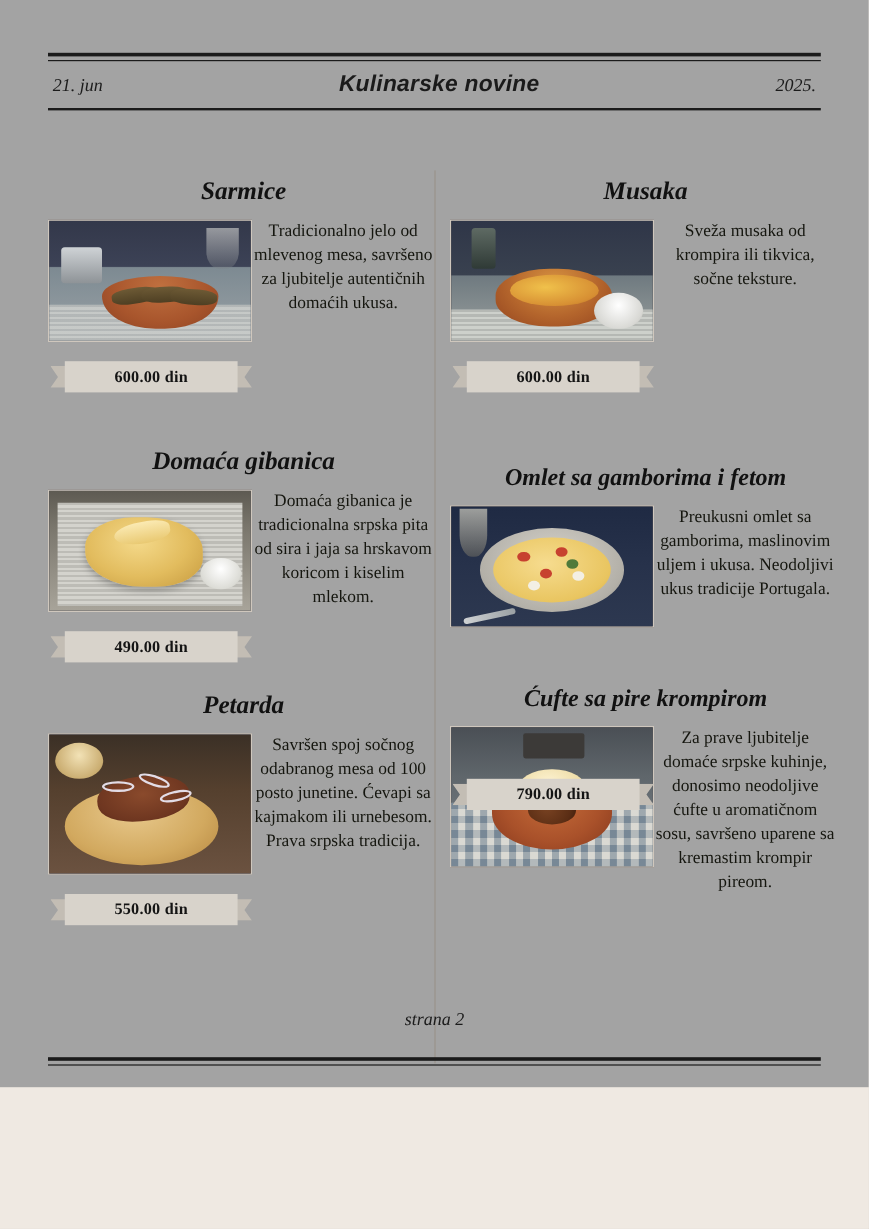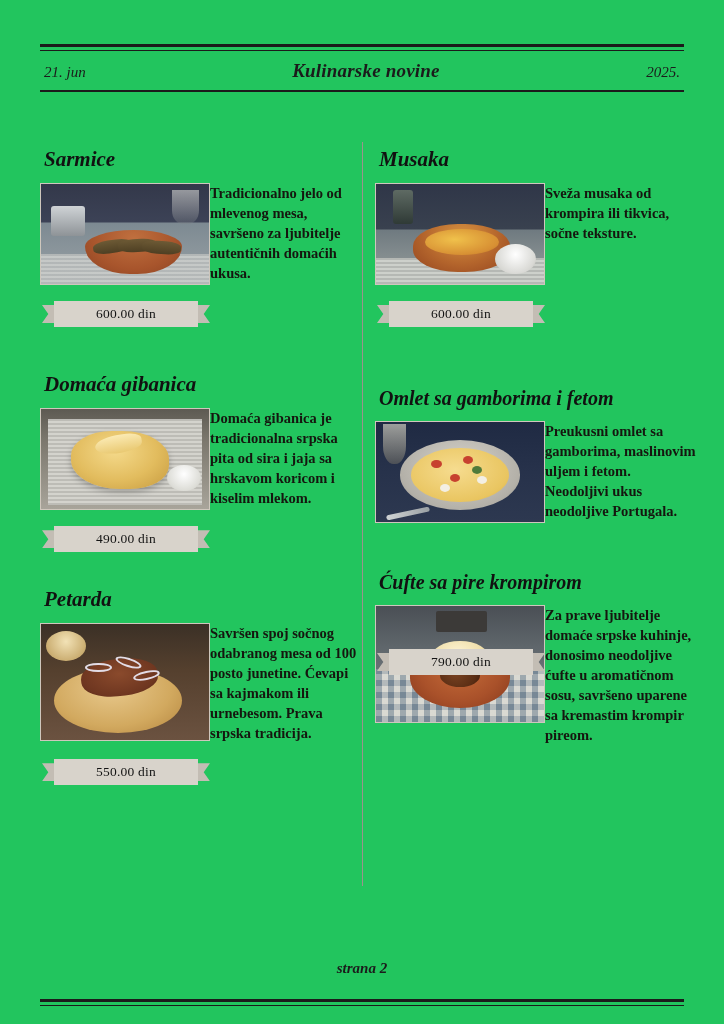--- a/index.html
+++ b/index.html
@@ -4,22 +4,22 @@
 <style>
   * { box-sizing: border-box; }
   html, body {
     margin: 0; padding: 0;
     width: 724px; height: 1024px;
     background: #efe9e2;
     font-family: "Liberation Serif", serif;
   }
   .page {
     position: relative;
-    width: 724px; height: 1024px;
-    background: #22c55e;
+    width: 724px; height: 906px;
+    background: #a3a3a3;
     overflow: hidden;
   }
 
   
   .masthead {
     position: absolute;
     left: 40px; right: 40px; top: 44px;
   }
   .rule-thick {
     height: 3px; background: #1b1b1b; width: 100%;
@@ -34,21 +34,21 @@
     padding: 9px 4px 8px 4px;
   }
   .masthead-date, .masthead-year {
     font-family: "Liberation Serif", serif;
     font-style: italic;
     font-size: 15px;
     color: #1b1b1b;
     white-space: nowrap;
   }
   .masthead-title {
-    font-family: Liberation Serif, serif;
+    font-family: Liberation Sans, sans-serif;
     font-style: italic;
     font-weight: bold;
     font-size: 19px;
     color: #1b1b1b;
     letter-spacing: 0.2px;
     text-align: center;
     flex: 1;
   }
   .masthead-bottom { height: 2px; background: #1b1b1b; width: 100%; }
 
@@ -63,38 +63,37 @@
   }
 
   
   .col {
     position: absolute;
     width: 322px;
   }
   .col-left { left: 40px; }
   .col-right { left: 375px; }
 
-  .article { position: relative; margin-bottom: 0; }
+  .article { position: relative; margin-bottom: 0; text-align: center; }
 
   .art-title {
     font-family: "Liberation Serif", serif;
     font-weight: bold;
     font-style: italic;
     font-size: 21px;
     color: #111;
     margin: 0 0 12px 4px;
     line-height: 1.1;
     white-space: nowrap;
   }
   .art-title.small { font-size: 20px; }
 
   .art-body {
     display: flex;
     align-items: flex-start;
-    font-weight: bold;
   }
 
   .photo {
     flex: 0 0 auto;
     width: 170px;
     height: 102px;
     border: 1px solid #cfc7bd;
     position: relative;
     overflow: hidden;
     background: #3a3a42;
@@ -126,36 +125,36 @@
   .ribbon .tail-l, .ribbon .tail-r {
     position: absolute;
     top: 4px;
     width: 14px; height: 18px;
     background: #c3bdb4;
   }
   .ribbon .tail-l { left: 0; clip-path: polygon(0 0, 100% 0, 100% 100%, 0 100%, 45% 50%); }
   .ribbon .tail-r { right: 0; clip-path: polygon(0 0, 100% 0, 55% 50%, 100% 100%, 0 100%); }
   .ribbon .price {
     font-family: "Liberation Serif", serif;
-    font-weight: normal;
+    font-weight: bold;
     font-size: 13.5px;
     color: #141414;
     letter-spacing: 0.2px;
   }
 
   
   .footer {
     position: absolute;
     left: 40px; right: 40px; bottom: 18px;
   }
   .footer-page {
     text-align: center;
     font-family: "Liberation Serif", serif;
     font-style: italic;
-    font-weight: bold;
+    font-weight: normal;
     font-size: 15px;
     color: #1b1b1b;
     margin-bottom: 22px;
   }
   .footer .rule-thick2 { height: 3px; background:#1b1b1b; }
   .footer .rule-thin2 { height: 1px; background:#1b1b1b; margin-top:3px; }
 
   
   .ph-bg { position:absolute; inset:0; }
 
@@ -384,21 +383,21 @@
       </div>
       <div class="ribbon">
         <div class="tail-l"></div>
         <div class="tail-r"></div>
         <div class="band">
           <span class="price">490.00 din</span>
         </div>
       </div>
     </div>
 
-    <div class="article" style="margin-top:36px;">
+    <div class="article" style="margin-top:24px;">
       <h2 class="art-title">Petarda</h2>
       <div class="art-body">
         <div class="photo p-petarda tall">
           <div class="ph-bg"></div>
           <div class="bowl2"></div>
           <div class="bread"></div>
           <div class="meat"></div>
           <div class="onion o1"></div>
           <div class="onion o2"></div>
           <div class="onion o3"></div>
@@ -449,21 +448,21 @@
           <div class="plate"></div>
           <div class="egg"></div>
           <div class="dot d1"></div>
           <div class="dot d2"></div>
           <div class="dot d3"></div>
           <div class="dot d4"></div>
           <div class="dot d5"></div>
           <div class="dot d6"></div>
           <div class="fork"></div>
         </div>
-        <div class="art-text">Preukusni omlet sa gamborima, maslinovim uljem  i fetom. Neodoljivi ukus neodoljive Portugala.</div>
+        <div class="art-text">Preukusni omlet sa gamborima, maslinovim uljem  i ukusa. Neodoljivi ukus tradicije Portugala.</div>
       </div>
     </div>
 
     <div class="article" style="margin-top:48px;">
       <h2 class="art-title small">Ćufte sa pire krompirom</h2>
       <div class="art-body">
         <div class="photo p-cufte tall">
           <div class="ph-bg"></div>
           <div class="cloth"></div>
           <div class="card"></div>

